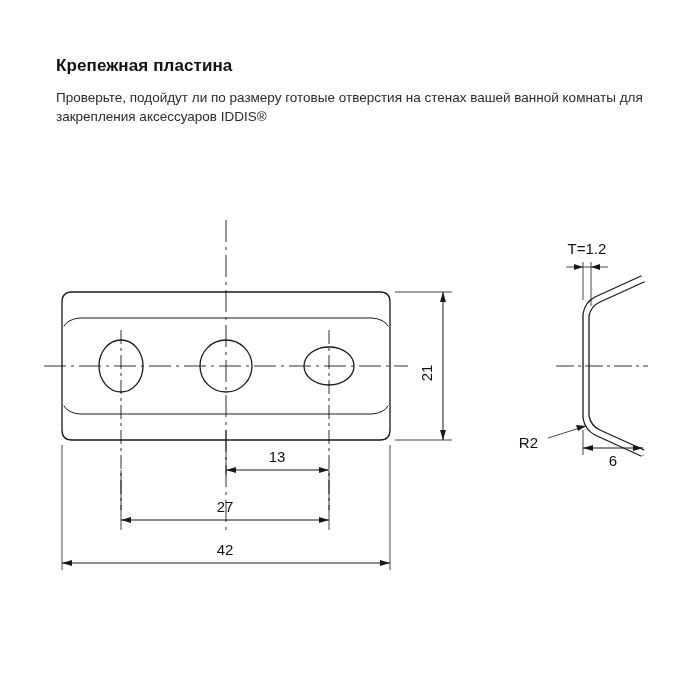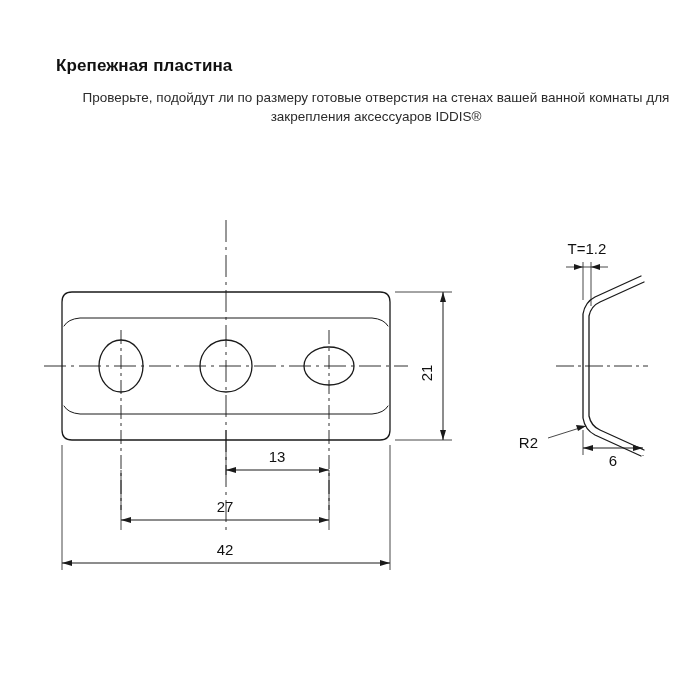--- a/index.html
+++ b/index.html
@@ -11,40 +11,38 @@
     width: 700px;
     height: 700px;
     position: relative;
     font-family: "Liberation Sans", sans-serif;
     color: #1a1a1a;
     overflow: hidden;
   }
   .page {
     position: absolute;
     inset: 0;
-    text-align: center;
   }
   .title {
     position: absolute;
     left: 56px;
     top: 56px;
     font-size: 17px;
     font-weight: bold;
     letter-spacing: 0.1px;
     color: #111111;
   }
   .subtitle {
     position: absolute;
     left: 56px;
     top: 88px;
     width: 600px;
     font-size: 13.5px;
     line-height: 19px;
     color: #2b2b2b;
-    margin-left: 20px;
   }
   .drawing {
     position: absolute;
     left: 0;
     top: 130px;
     width: 700px;
     height: 570px;
   }
   svg {
     display: block;

